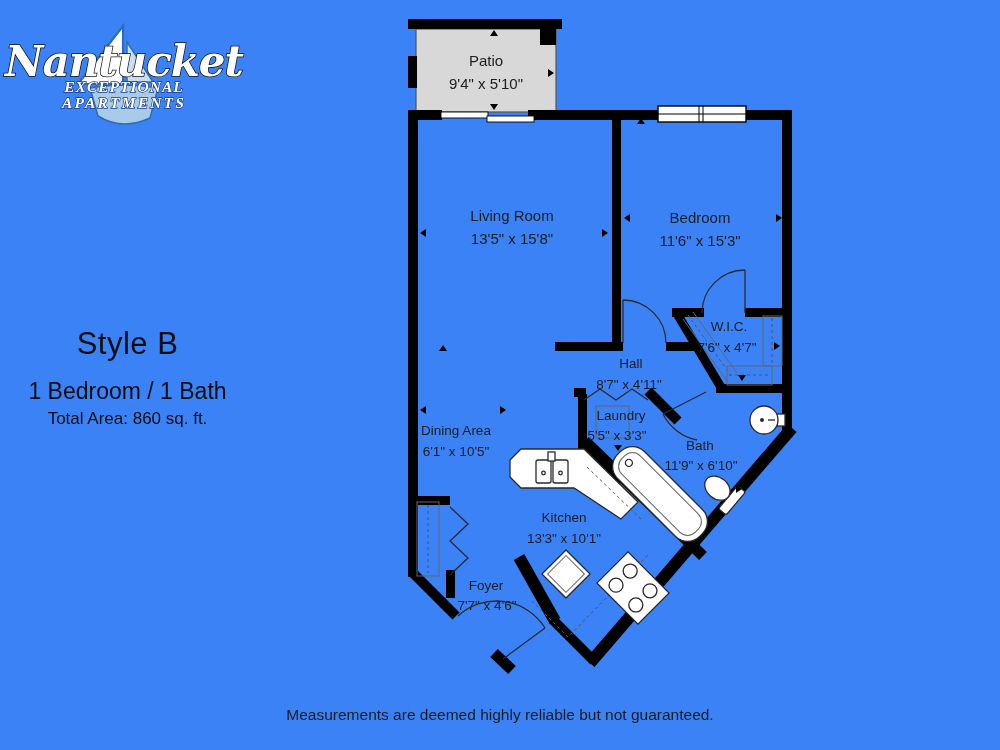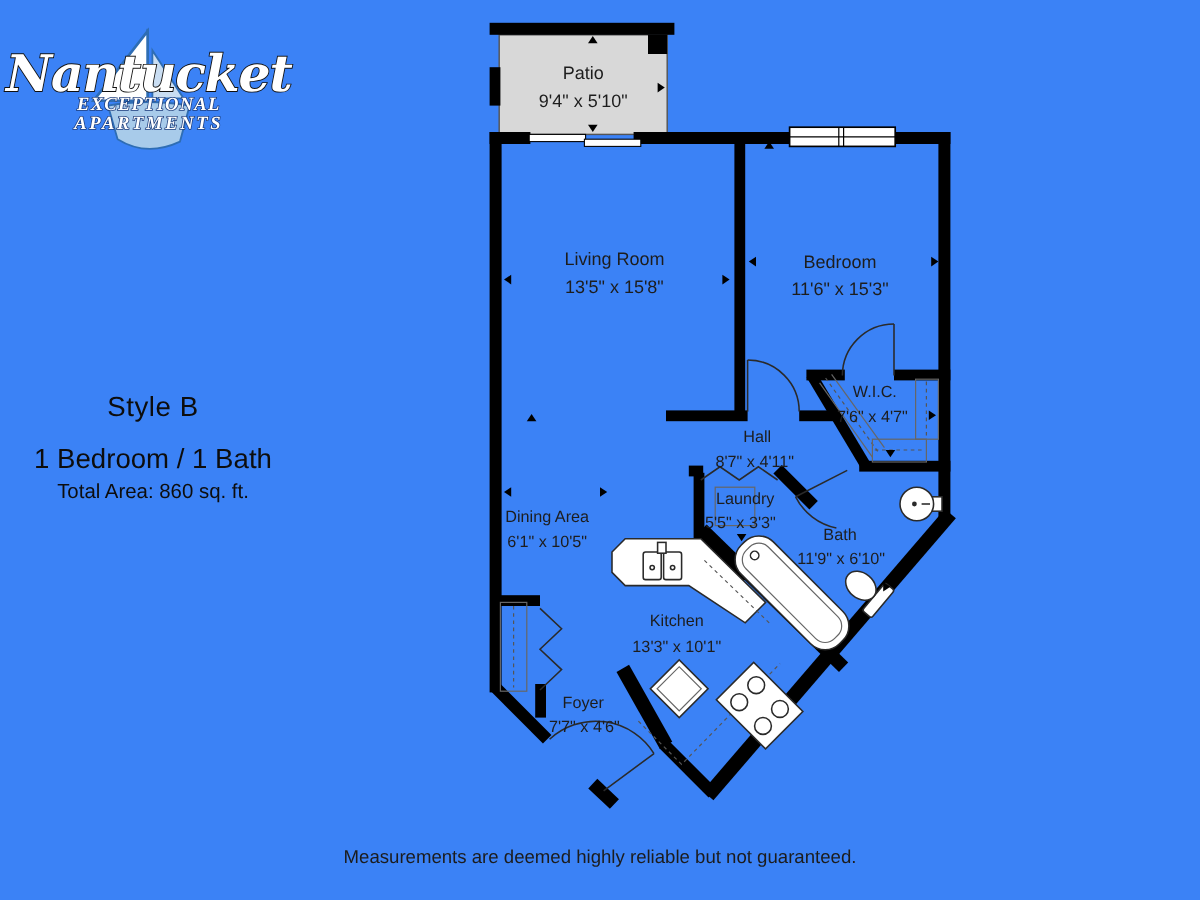--- a/index.html
+++ b/index.html
@@ -9,21 +9,21 @@
   svg text{font-family:"Liberation Sans",sans-serif;fill:#1d1d1d;}
   .room-name{font-size:15px;}
   .room-dims{font-size:15px;}
   .room-name-sm{font-size:13.5px;}
   .room-dims-sm{font-size:13.5px;}
   .logo-script{font-family:"DejaVu Serif",serif;font-style:italic;font-weight:bold;font-size:42px;
                fill:#ffffff;stroke:#101010;stroke-width:1.5px;paint-order:stroke;letter-spacing:-1px;}
   .logo-caps{font-family:"Liberation Serif",serif;font-style:italic;font-weight:bold;font-size:15.5px;
              fill:#ffffff;stroke:#1d3d7c;stroke-width:1.3px;paint-order:stroke;}
   .info{position:absolute;left:5px;top:326px;width:245px;text-align:center;color:#0d0d0d;}
-  .info-style{font-size:23px;letter-spacing:0.5px;}
+  .info-style{font-size:31px;letter-spacing:0.5px;}
   .info-config{font-size:23px;margin-top:16px;}
   .info-area{font-size:17px;margin-top:4px;}
   .footer{position:absolute;left:0;top:706px;width:100%;text-align:center;
           font-size:15.5px;color:#1c1c1c;}
   .wall{fill:#000;}
   .wline{stroke:#000;fill:none;}
   .thin{stroke:#2a2a2a;stroke-width:1.3;fill:none;}
   .fixt{stroke:#2a2a2a;stroke-width:1.3;fill:#fff;}
   .closet{stroke:#666;stroke-width:1;fill:none;}
   .dash{stroke:#555;stroke-width:1;fill:none;stroke-dasharray:3 3;}

